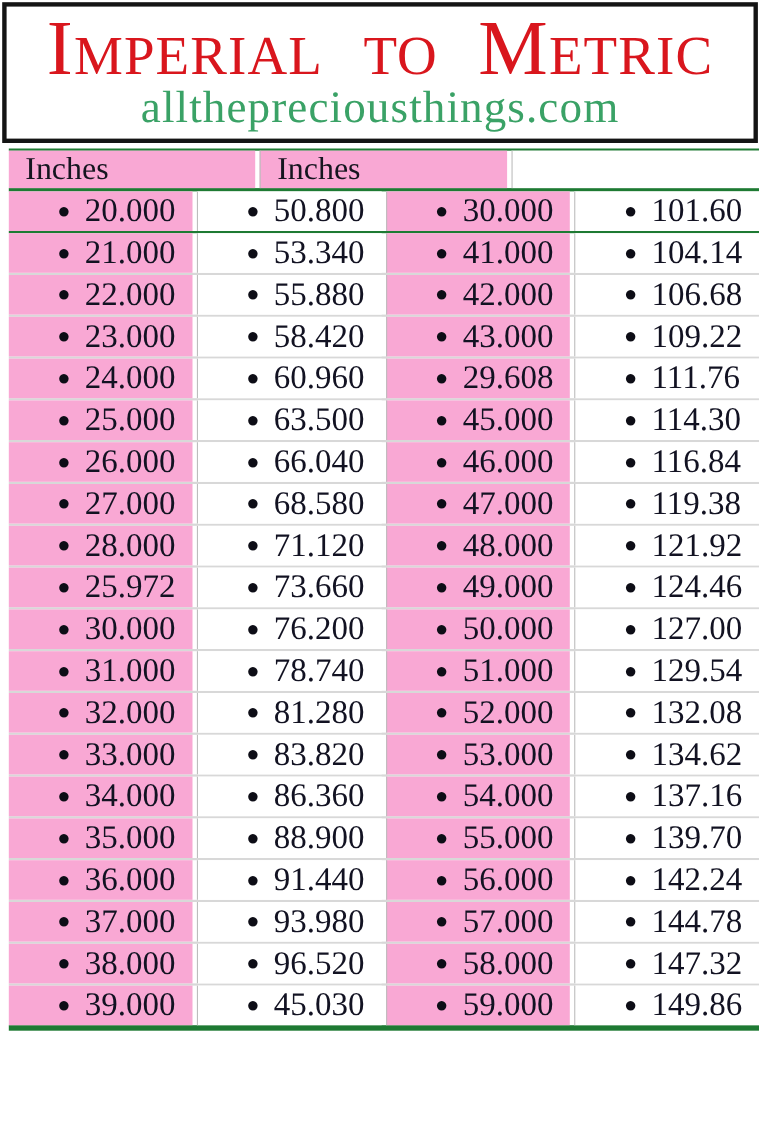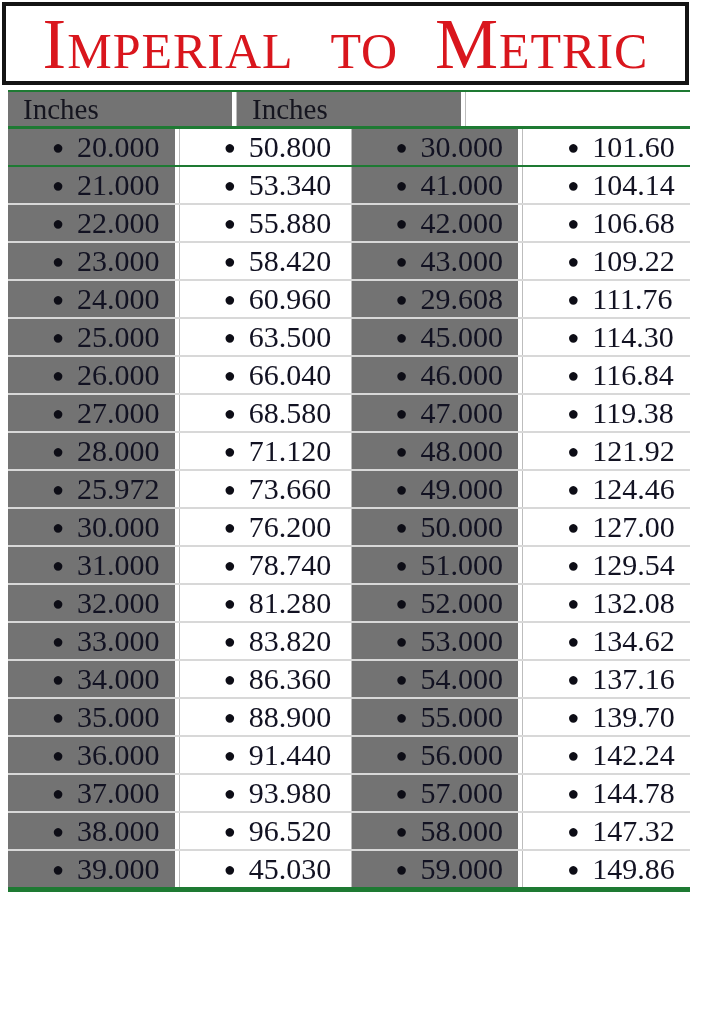--- a/index.html
+++ b/index.html
@@ -66,21 +66,21 @@
     display: flex;
     align-items: center;
     font-size: 30px;
     color: #121222;
     background: #ffffff;
     padding-left: 44px;
     box-sizing: border-box;
     overflow: hidden;
     white-space: nowrap;
   }
-  .t-cell.blue { background: #737373; }
+  .t-cell.blue { background: #f9a8d4; }
   .t-cell + .t-cell {
     border-left: 1px solid #bdbdbd;
     margin-left: 4px;
   }
   .header-row .t-cell {
     padding-left: 15px;
     font-size: 29px;
     color: #15151f;
   }
   .bullet {
@@ -88,20 +88,21 @@
     color: #0d0d16;
     margin-right: 13px;
     flex: 0 0 auto;
   }
 </style>
 </head>
 <body>
 
 <div class="header-box">
   <div class="title-line">Imperial to Metric</div>
+  <div class="website">allthepreciousthings.com</div>
 </div>
 
 <div class="conv-table">
   <div class="t-row header-row">
     <div class="t-cell blue">Inches</div>
     <div class="t-cell blue">Inches</div>
     <div class="t-cell"></div>
   </div>
   <div class="t-body" id="table-body">
       <div class="t-row green-sep">

